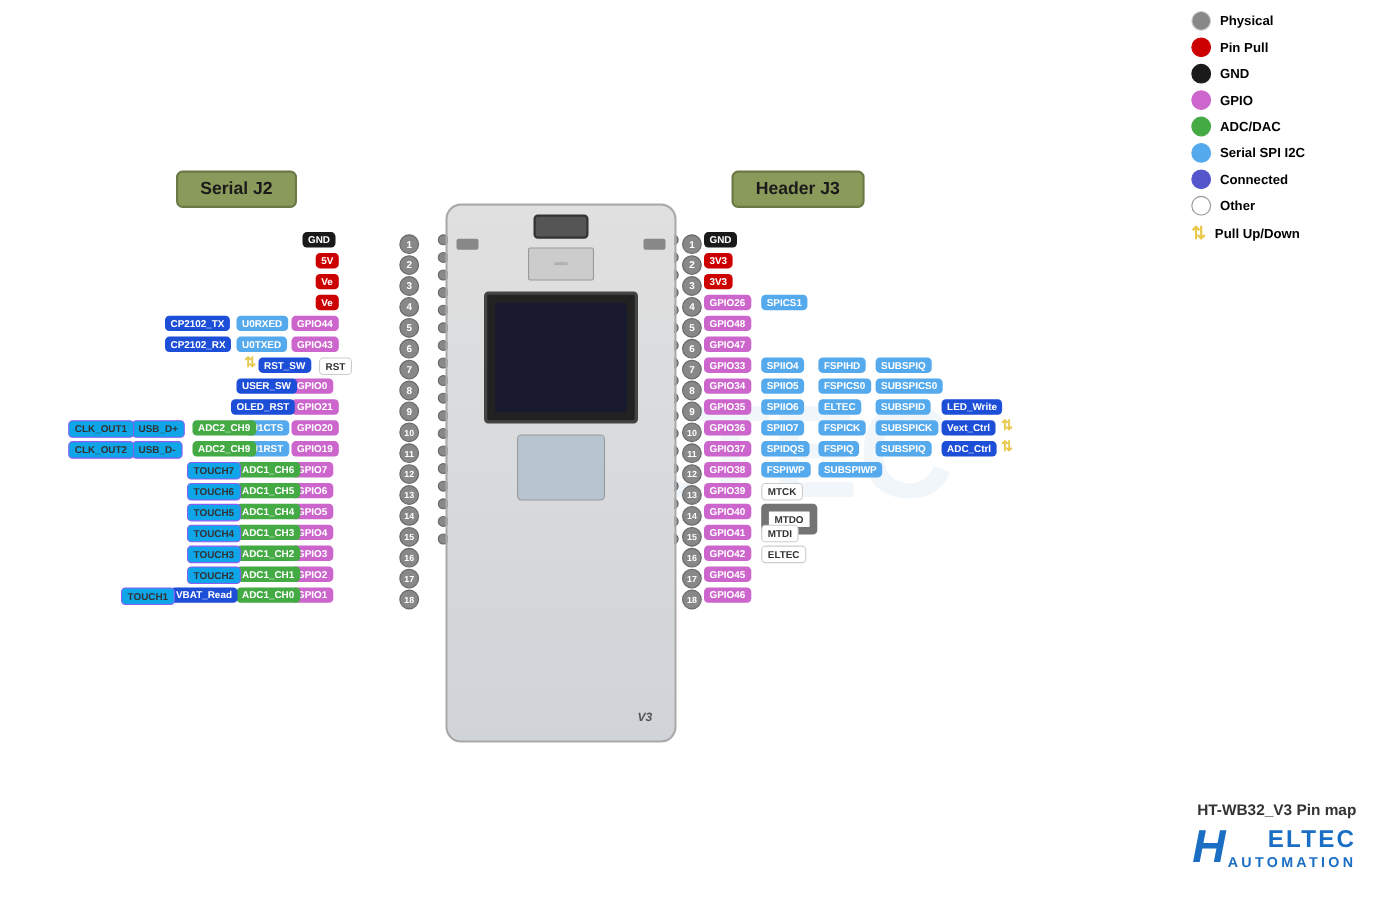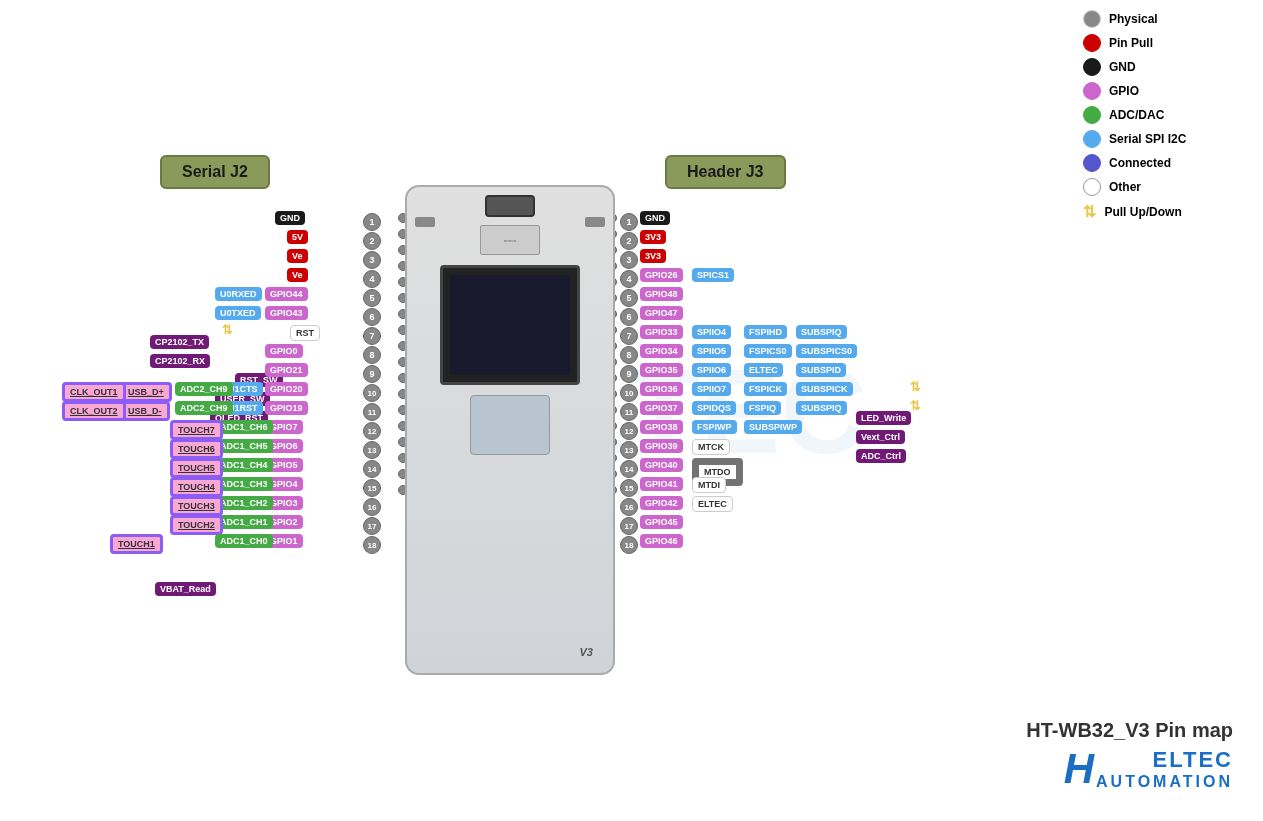--- a/index.html
+++ b/index.html
@@ -79,23 +79,23 @@
       text-align: center;
       white-space: nowrap;
       color: white;
     }
 
     .pin-gnd { background: #1a1a1a; }
     .pin-power { background: #cc0000; }
     .pin-gpio { background: #cc66cc; }
     .pin-adc { background: #44aa44; }
     .pin-serial { background: #55aaee; }
-    .pin-connected { background: #701a75; margin-top: 48px; }
+    .pin-connected { background: #1d4ed8; }
     .pin-other { background: #ffffff; color: #333; border: 1px solid #ccc; }
-    .pin-touch { background: #f9a8d4; color: #333; border: 3px solid #8b5cf6; text-decoration: underline; }
+    .pin-touch { background: #0ea5e9; color: #333; border: 1px solid #8b5cf6; }
 
     
     .watermark {
       position: absolute;
       top: 50%;
       left: 50%;
       transform: translate(-50%, -50%);
       opacity: 0.07;
       font-size: 120px;
       font-weight: bold;
@@ -105,21 +105,21 @@
     }
 
     
     .brand {
       position: absolute;
       bottom: 30px;
       right: 30px;
       text-align: right;
     }
     .brand-title {
-      font-size: 20px;
+      font-size: 14px;
       font-weight: bold;
       color: #333;
       margin-bottom: 5px;
     }
     .brand-logo {
       display: flex;
       align-items: center;
       justify-content: flex-end;
     }
     .brand-logo-h {
@@ -134,21 +134,21 @@
       flex-direction: column;
       margin-left: 2px;
     }
     .brand-logo-heltec {
       font-size: 22px;
       font-weight: 900;
       color: #1a6fc4;
       letter-spacing: 2px;
     }
     .brand-logo-automation {
-      font-size: 16px;
+      font-size: 13px;
       font-weight: bold;
       color: #1a6fc4;
       letter-spacing: 3px;
     }
     .dot {
       width: 10px;
       height: 10px;
       border-radius: 50%;
       background: #888;
       border: 1px solid #666;

